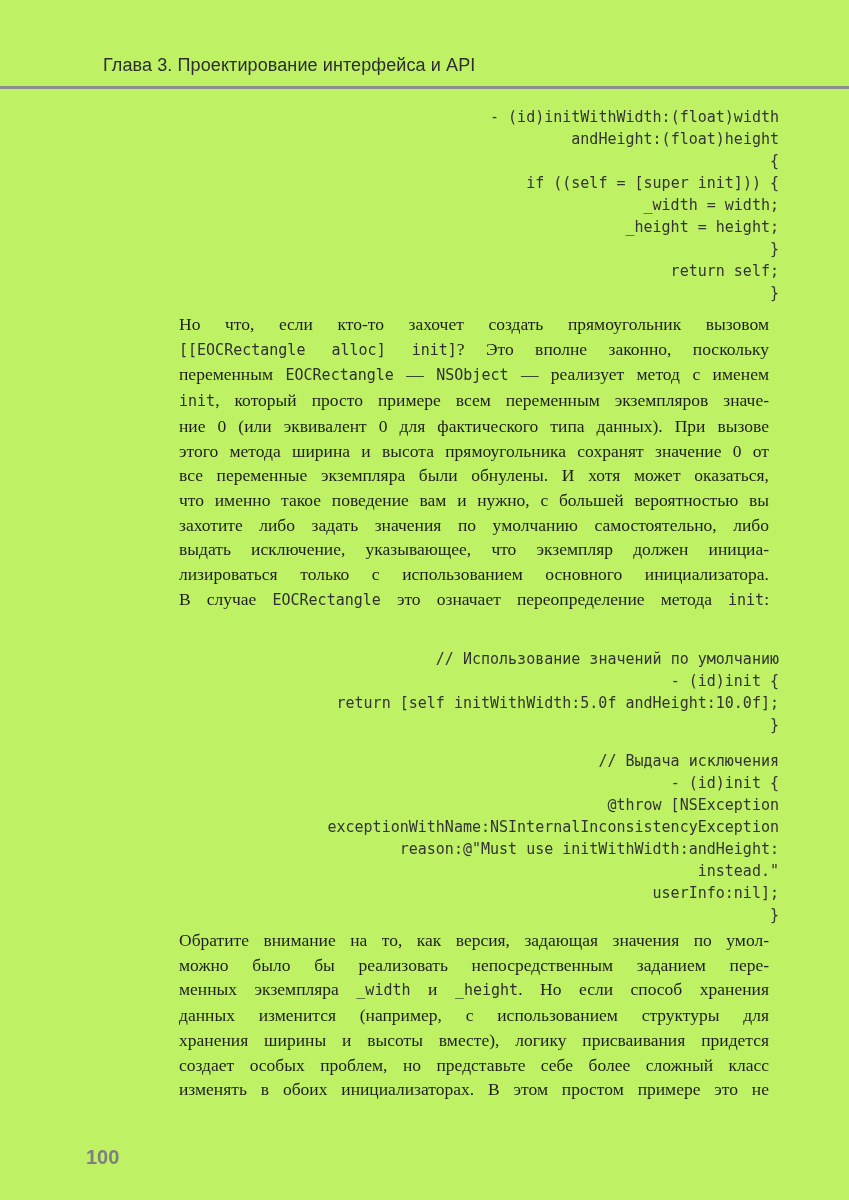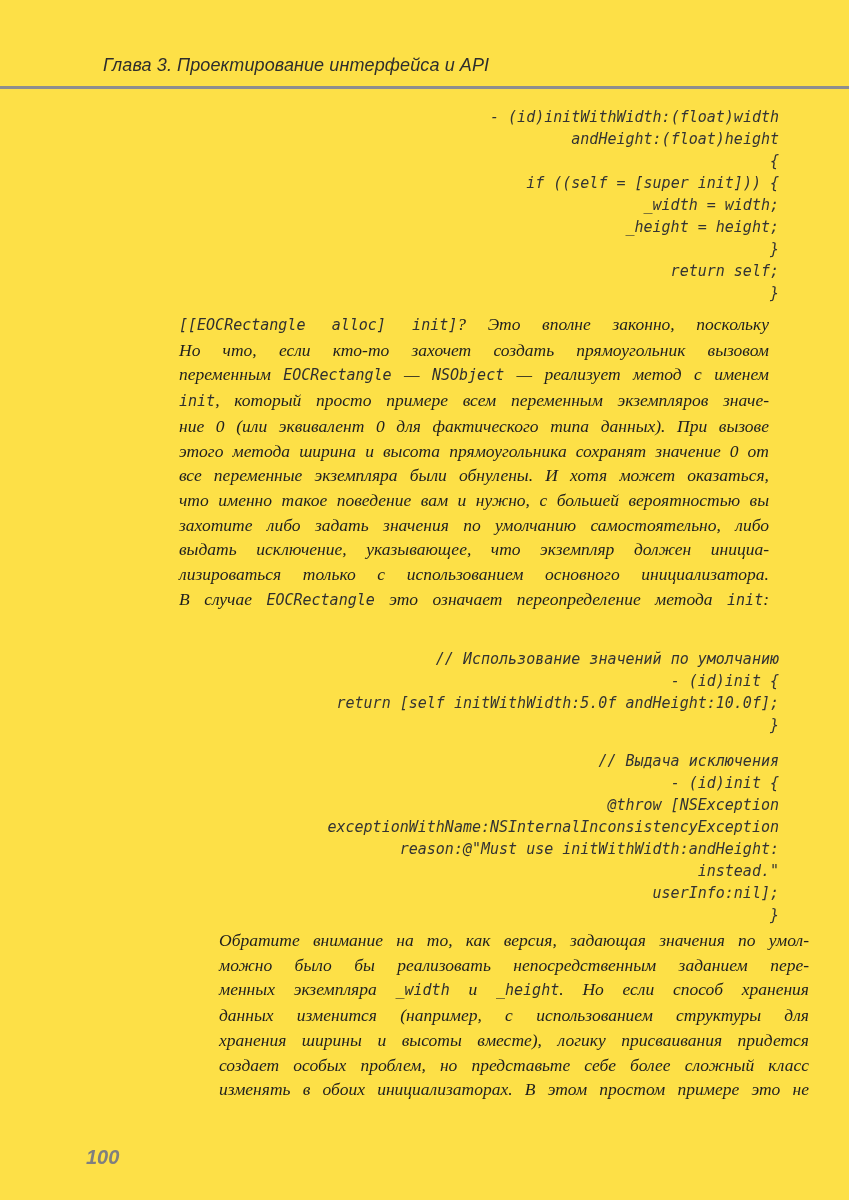--- a/index.html
+++ b/index.html
@@ -1,24 +1,23 @@
 <!DOCTYPE html>
 <html><head>
 <meta charset="utf-8">
 <style>
   html, body { margin: 0; padding: 0; background: #ffffff; }
   .page {
     position: relative;
     width: 849px;
     height: 1200px;
-    background: #fde047;
+    background: #bef264;
     overflow: hidden;
     font-family: "Liberation Serif", serif;
     color: #1e1e1e;
-    font-style: italic;
   }
   .running-head {
     position: absolute;
     left: 103px;
     top: 54px;
     font-family: "Liberation Sans", sans-serif;
     font-size: 18px;
     line-height: 22px;
     color: #2d2d2d;
     letter-spacing: 0.1px;
@@ -45,21 +44,21 @@
   }
   #code1 { top: 106px; }
   #code2 { top: 648px; }
   #code3 { top: 750px; }
   .para {
     position: absolute;
     left: 179px;
     width: 590px;
   }
   #para1 { top: 312px; }
-  #para2 { top: 928px; margin-left: 40px; }
+  #para2 { top: 928px; }
   .tline {
     text-align: justify;
     text-align-last: justify;
     font-size: 17.5px;
     line-height: 24.7px;
     color: #1e1e1e;
   }
   .tline .mono {
     font-family: "DejaVu Sans Mono", monospace;
     font-size: 15px;
@@ -88,22 +87,22 @@
           andHeight:(float)height
 {
     if ((self = [super init])) {
         _width = width;
         _height = height;
     }
     return self;
 }</pre>
 
   <div id="para1" class="para">
+      <div class="tline"><span>Но что, если кто-то захочет создать прямоугольник вызовом</span></div>
       <div class="tline"><span class="mono">[[EOCRectangle alloc] init]</span><span>? Это вполне законно, поскольку</span></div>
-      <div class="tline"><span>Но что, если кто-то захочет создать прямоугольник вызовом</span></div>
       <div class="tline"><span>переменным </span><span class="mono">EOCRectangle</span><span> — </span><span class="mono">NSObject</span><span> — реализует метод с именем</span></div>
       <div class="tline"><span class="mono">init</span><span>, который просто примере всем переменным экземпляров значе-</span></div>
       <div class="tline"><span>ние 0 (или эквивалент 0 для фактического типа данных). При вызове</span></div>
       <div class="tline"><span>этого метода ширина и высота прямоугольника сохранят значение 0 от</span></div>
       <div class="tline"><span>все переменные экземпляра были обнулены. И хотя может оказаться,</span></div>
       <div class="tline"><span>что именно такое поведение вам и нужно, с большей вероятностью вы</span></div>
       <div class="tline"><span>захотите либо задать значения по умолчанию самостоятельно, либо</span></div>
       <div class="tline"><span>выдать исключение, указывающее, что экземпляр должен инициа-</span></div>
       <div class="tline"><span>лизироваться только с использованием основного инициализатора.</span></div>
       <div class="tline"><span>В случае </span><span class="mono">EOCRectangle</span><span> это означает переопределение метода </span><span class="mono">init</span><span>:</span></div>

